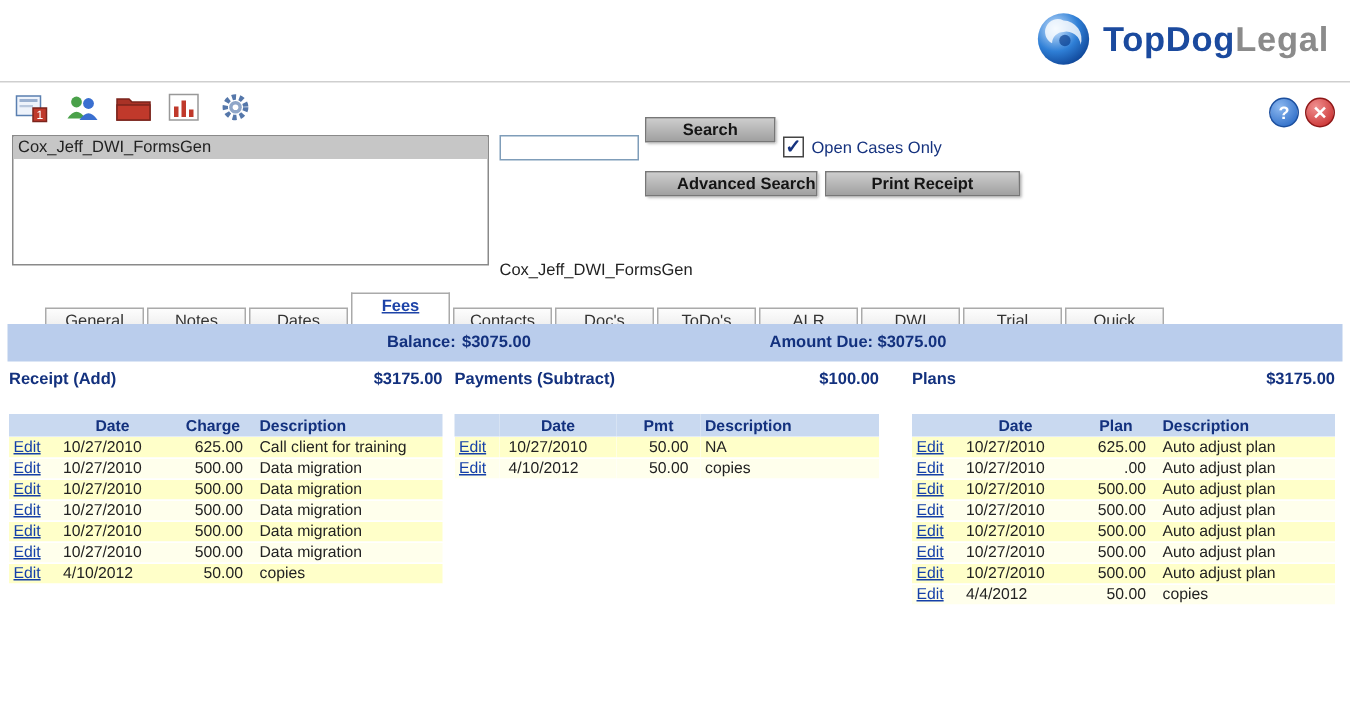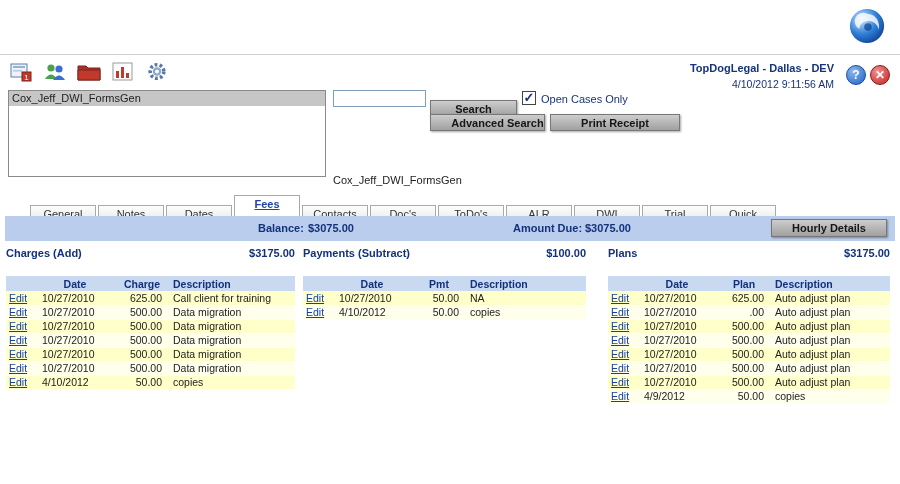--- a/index.html
+++ b/index.html
@@ -30,21 +30,21 @@
 
   
   .case-listbox { position:absolute; left:8px; top:90px; width:318px; height:87px; border:1px solid #8a8a8a; background:#fff; overflow:hidden; }
   .case-item { height:15px; line-height:15px; padding-left:3px; font-size:11px; background:#c6c6c6; cursor:pointer; }
 
   
   .search-input { position:absolute; left:333px; top:90px; width:93px; height:17px; border:1px solid #7f9db9; font-size:11px; padding:0 3px; font-family:"Liberation Sans", sans-serif; }
   .gray-btn { background:linear-gradient(#cdcdcd, #a0a0a0); border:1px solid #777; box-shadow:1px 1px 2px rgba(0,0,0,0.35);
               font-weight:bold; font-size:11px; color:#151515; text-align:center; cursor:pointer;
               display:flex; align-items:center; justify-content:center; font-family:"Liberation Sans", sans-serif; }
-  .search-btn { position:absolute; left:430px; top:100px; width:87px; height:17px; }
+  .search-btn { position:absolute; left:430px; top:78px; width:87px; height:17px; }
   .adv-btn    { position:absolute; left:430px; top:114px; width:115px; height:17px;padding-left:20px; }
   .print-btn  { position:absolute; left:550px; top:114px; width:130px; height:17px; }
   .checkbox { position:absolute; left:522px; top:91px; width:14px; height:14px; border:1px solid #444; background:#fff;
               display:flex; align-items:center; justify-content:center; font-size:13px; line-height:12px; color:#16337f; font-weight:bold; cursor:pointer; }
   .checkbox-label { position:absolute; left:541px; top:93px; font-size:11px; color:#16337f; }
   .case-name { position:absolute; left:333px; top:174px; font-size:11px; color:#222; }
 
   
   .tabs { position:absolute; left:6px; top:195px; display:flex; gap:2px; align-items:flex-end;padding-left:24px; }
   .tab { width:66px; height:18px; line-height:16px; text-align:center; font-size:11px; color:#333;
@@ -90,20 +90,21 @@
         <radialGradient id="orb" cx="35%" cy="30%" r="80%">
           <stop offset="0%" stop-color="#cfe6ff"></stop>
           <stop offset="55%" stop-color="#2f7fd6"></stop>
           <stop offset="100%" stop-color="#0b3e8f"></stop>
         </radialGradient>
       </defs>
       <circle cx="20" cy="20" r="18" fill="url(#orb)"></circle>
       <path d="M20 7 a13 13 0 0 1 12 17 a10 10 0 0 0 -12 -9 a8 8 0 0 0 -8 8 a7 7 0 0 1 8 -16 z" fill="#ffffff" opacity="0.8"></path>
       <circle cx="21" cy="21" r="4" fill="#0b3e8f" opacity="0.7"></circle>
     </svg>
+    <span class="logo-text"><span class="logo-top">TopDog</span><span class="logo-legal">Legal</span></span>
   </div>
   <div class="rule1"></div>
 
   <div class="toolbar">
     <span class="tool">
       <svg width="22" height="20" viewBox="0 0 22 20">
         <rect x="1" y="2" width="16" height="13" fill="#eef3fb" stroke="#5a7fb0"></rect>
         <rect x="3" y="4" width="12" height="2" fill="#9ab0d0"></rect>
         <rect x="3" y="8" width="9" height="1.5" fill="#b9c8de"></rect>
         <rect x="12" y="10" width="9" height="9" fill="#c0392b" stroke="#7b241c"></rect>
@@ -134,24 +135,20 @@
     </span>
     <span class="tool">
       <svg width="22" height="21" viewBox="0 0 20 20">
         <circle cx="10" cy="10" r="6.5" fill="none" stroke="#5577aa" stroke-width="3.4" stroke-dasharray="2.6 2.1"></circle>
         <circle cx="10" cy="10" r="4" fill="#8fa6c8"></circle>
         <circle cx="10" cy="10" r="1.8" fill="#ffffff"></circle>
       </svg>
     </span>
   </div>
 
-  <div class="env-info">
-    <div class="env-line1">TopDogLegal - Dallas - DEV</div>
-    <div class="env-line2">4/10/2012 9:11:56 AM</div>
-  </div>
   <div class="window-buttons">
     <span class="circle-btn help-btn">?</span>
     <span class="circle-btn close-btn">✕</span>
   </div>
 
   <div class="case-listbox">
     <div class="case-item">Cox_Jeff_DWI_FormsGen</div>
   </div>
 
   <input class="search-input" type="text" value="" style="">
@@ -174,26 +171,25 @@
     <div class="tab">DWI</div>
     <div class="tab">Trial</div>
     <div class="tab">Quick</div>
   </div>
 
   <div class="band">
     <span class="band-label balance-label">Balance:</span>
     <span class="band-value balance-value">$3075.00</span>
     <span class="band-label amount-label">Amount Due:</span>
     <span class="band-value amount-value">$3075.00</span>
-    <div class="gray-btn hourly-btn">Hourly Details</div>
   </div>
 
   <div class="section" id="sec-charges">
     <div class="section-head">
-      <span>Charges (Add)</span>
+      <span>Receipt (Add)</span>
       <span>$3175.00</span>
     </div>
     <table class="grid">
       <colgroup>
           <col class="c-edit">
           <col class="c-date">
           <col class="c-amt">
           <col>
         </colgroup>
       <thead>
@@ -346,21 +342,21 @@
             <td class="col-desc">Auto adjust plan</td>
           </tr>
           <tr class="row-odd">
             <td><a href="#" class="edit-link">Edit</a></td>
             <td class="col-date">10/27/2010</td>
             <td class="col-amount">500.00</td>
             <td class="col-desc">Auto adjust plan</td>
           </tr>
           <tr class="row-even">
             <td><a href="#" class="edit-link">Edit</a></td>
-            <td class="col-date">4/9/2012</td>
+            <td class="col-date">4/4/2012</td>
             <td class="col-amount">50.00</td>
             <td class="col-desc">copies</td>
           </tr>
         </tbody>
     </table>
   </div>
 
 </div>
 
 </body></html>

